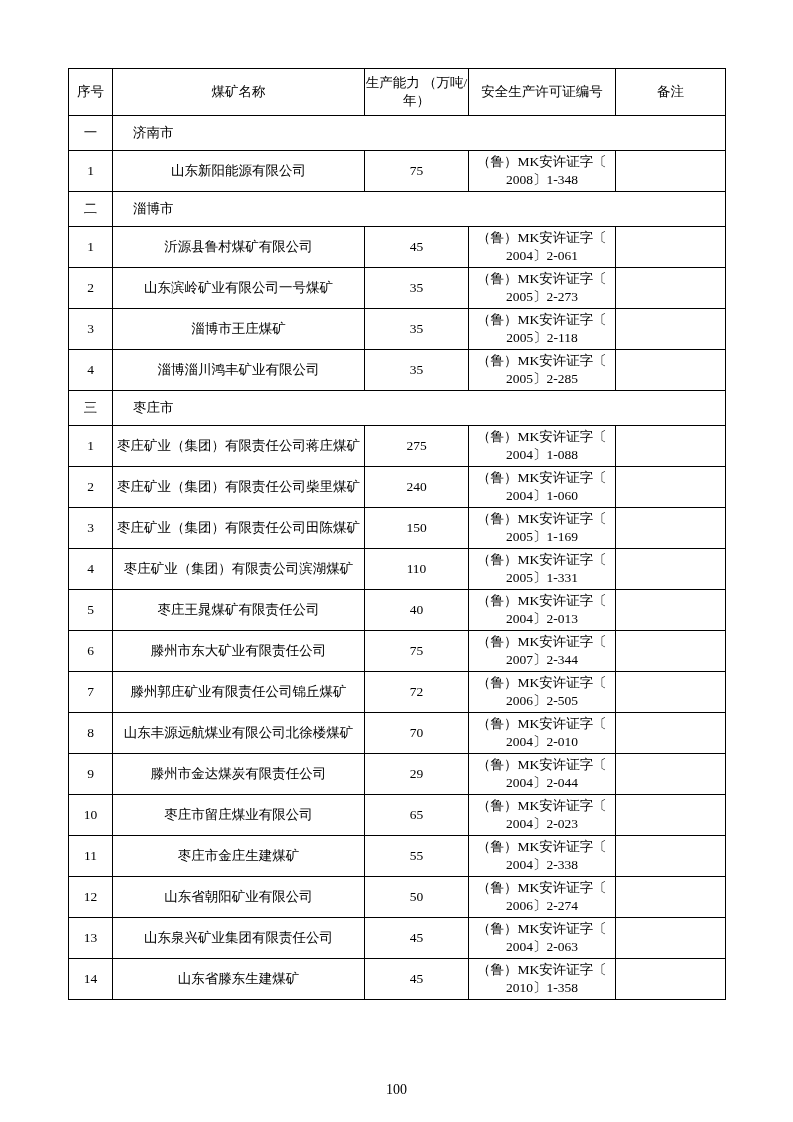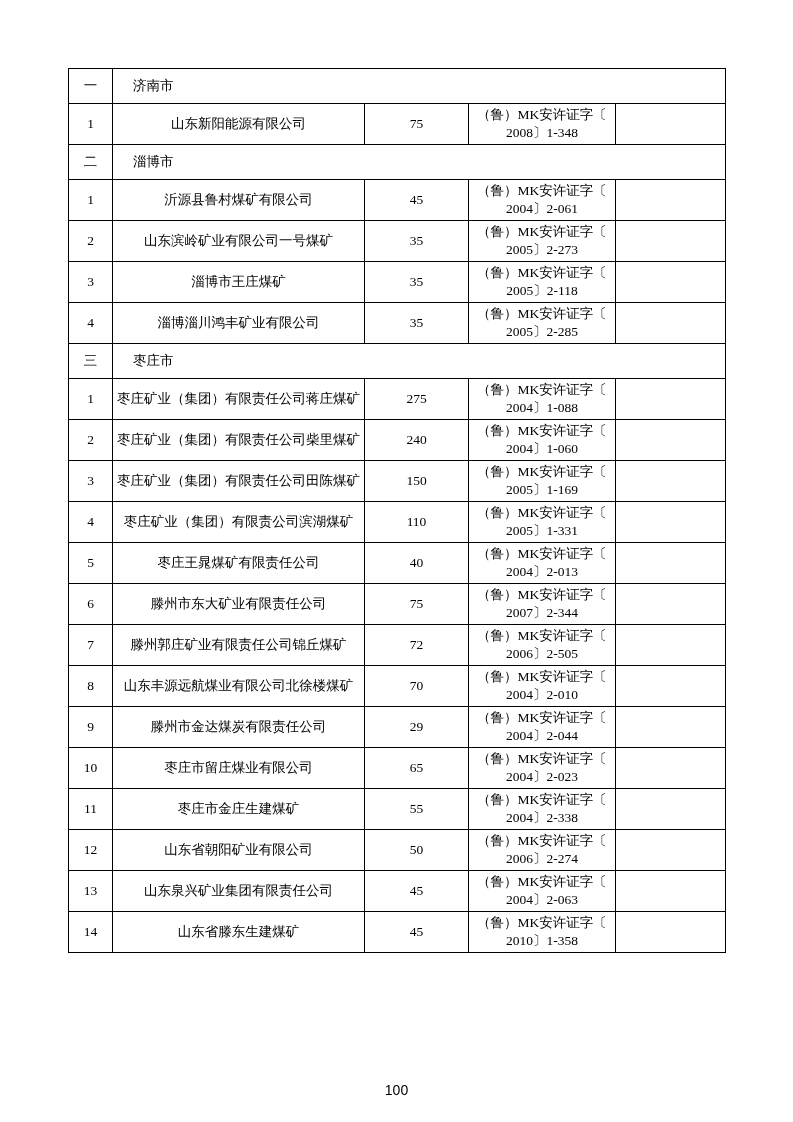--- a/index.html
+++ b/index.html
@@ -87,36 +87,46 @@
     font-size: 13.5px;
   }
   .lic-l1, .lic-l2 { display: block; white-space: nowrap; }
   .page-number {
     position: absolute;
     left: 0;
     right: 0;
     bottom: 24px;
     text-align: center;
     font-size: 14px;
-    font-family: Liberation Sans, sans-serif;
+    font-family: Liberation Serif, serif;
   }
 </style>
 </head>
 <body>
 
 <div class="page">
   <table class="mine-table">
     <colgroup>
       <col class="c-seq">
       <col class="c-name">
       <col class="c-cap">
       <col class="c-lic">
       <col class="c-note">
     </colgroup>
     <tbody id="table-body">
+      <tr class="hdr">
+        <td>序号</td>
+        <td>煤矿名称</td>
+        <td>
+          <span class="two-line">生产能力</span>
+          <span class="two-line">（万吨/年）</span>
+        </td>
+        <td>安全生产许可证编号</td>
+        <td>备注</td>
+      </tr>
     <tr class="city-row">
           <td class="seq">一</td>
           <td class="city-name" colspan="4">济南市</td>
         </tr>
         <tr class="data-row">
           <td class="seq">1</td>
           <td class="name">山东新阳能源有限公司</td>
           <td class="cap">75</td>
           <td class="lic">
             <span class="lic-l1">（鲁）MK安许证字〔</span>

